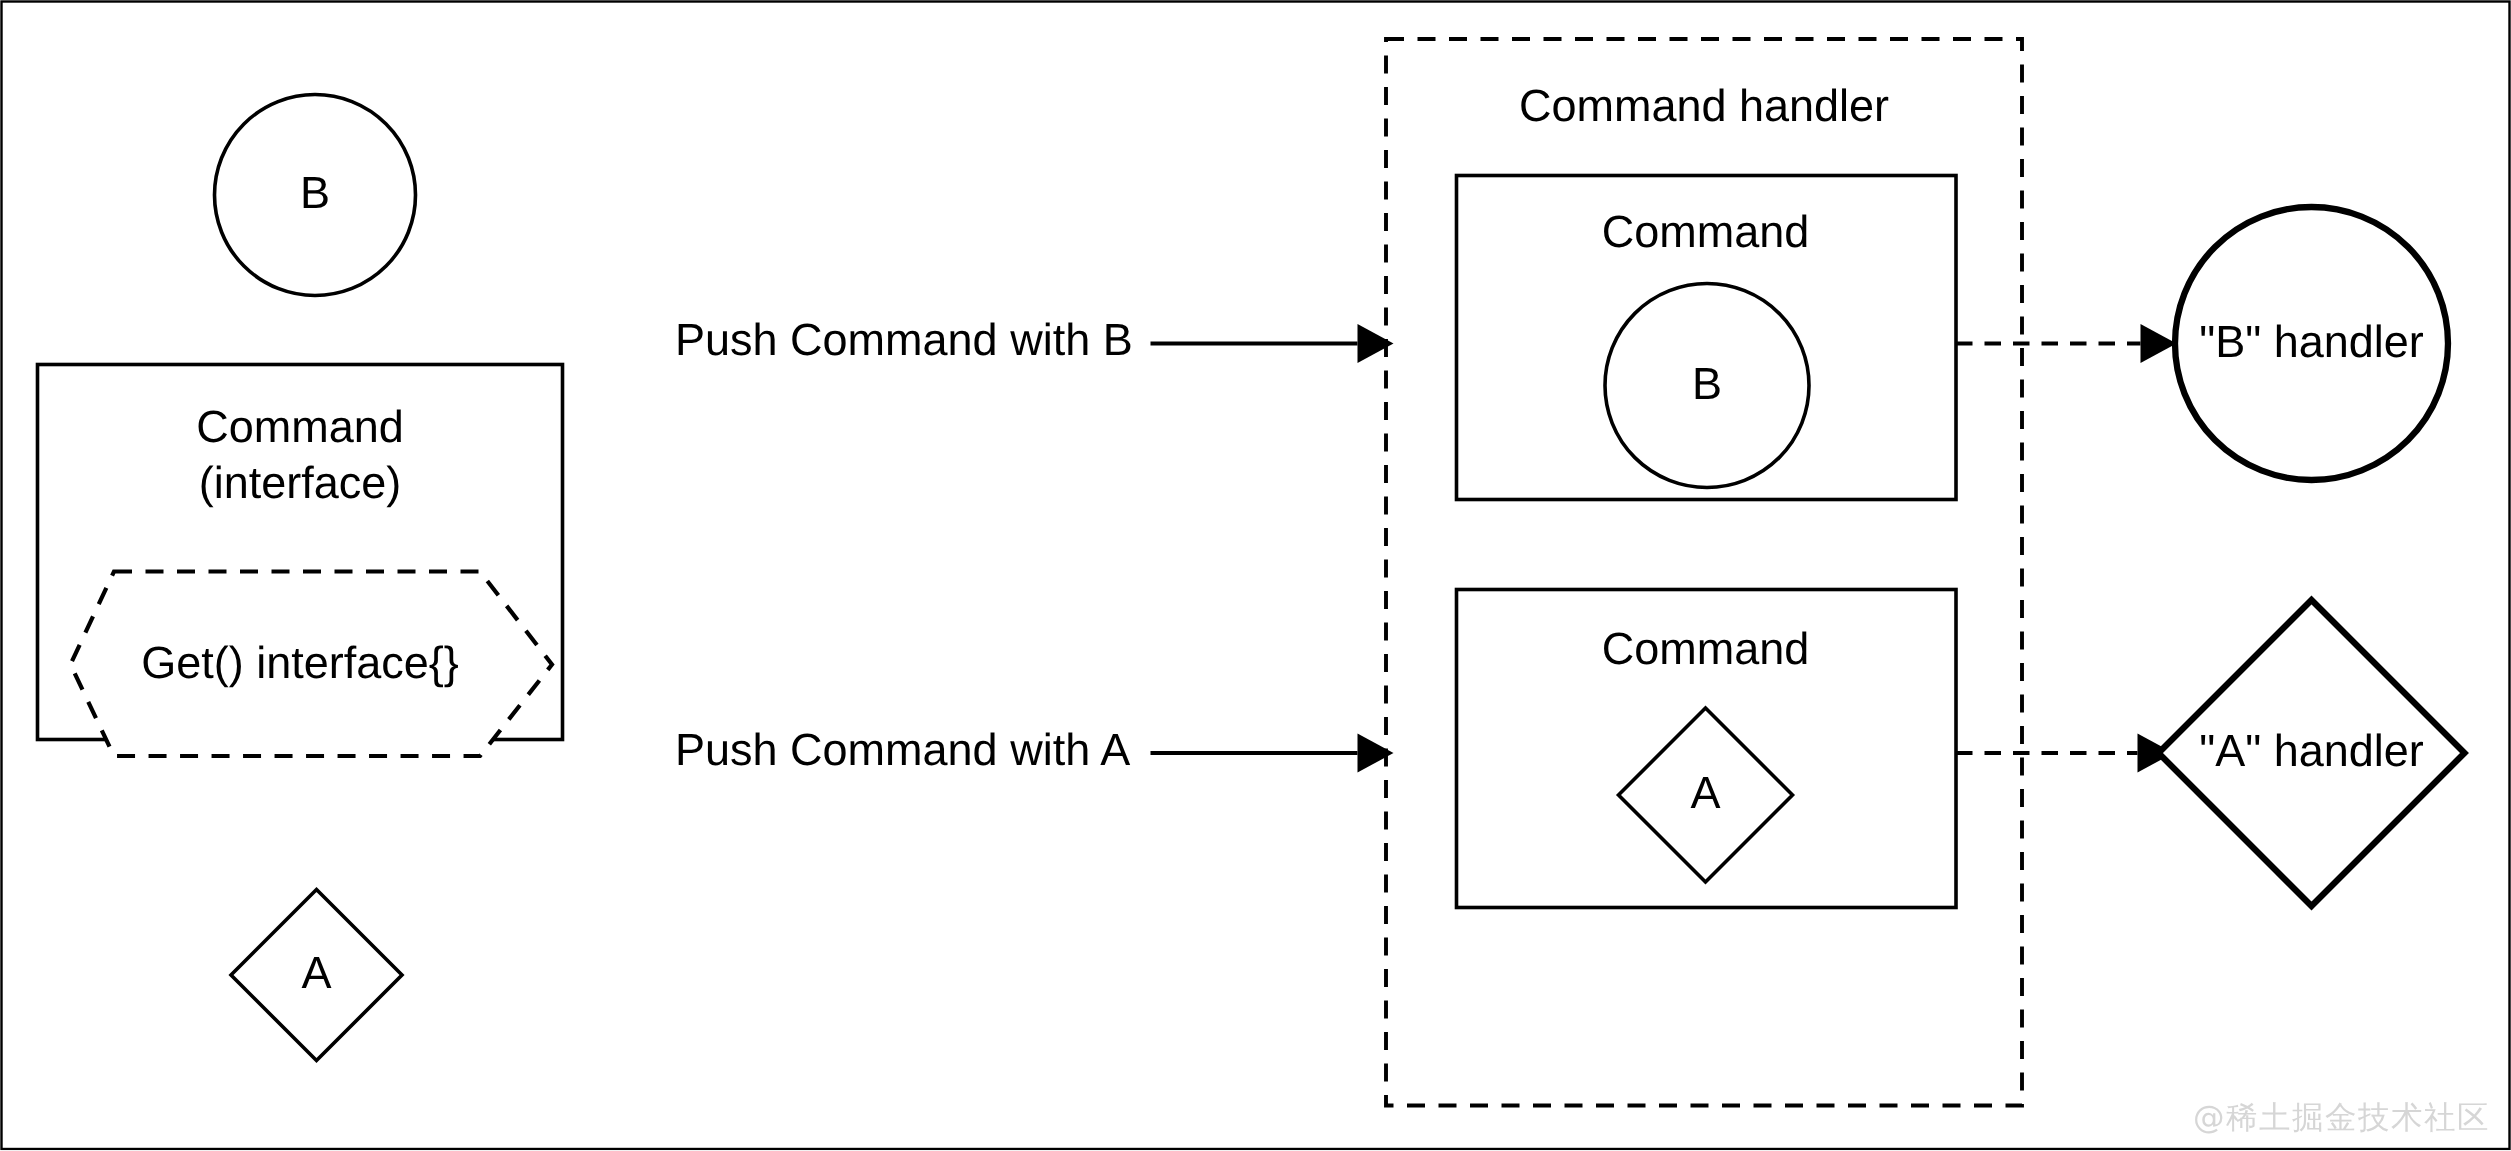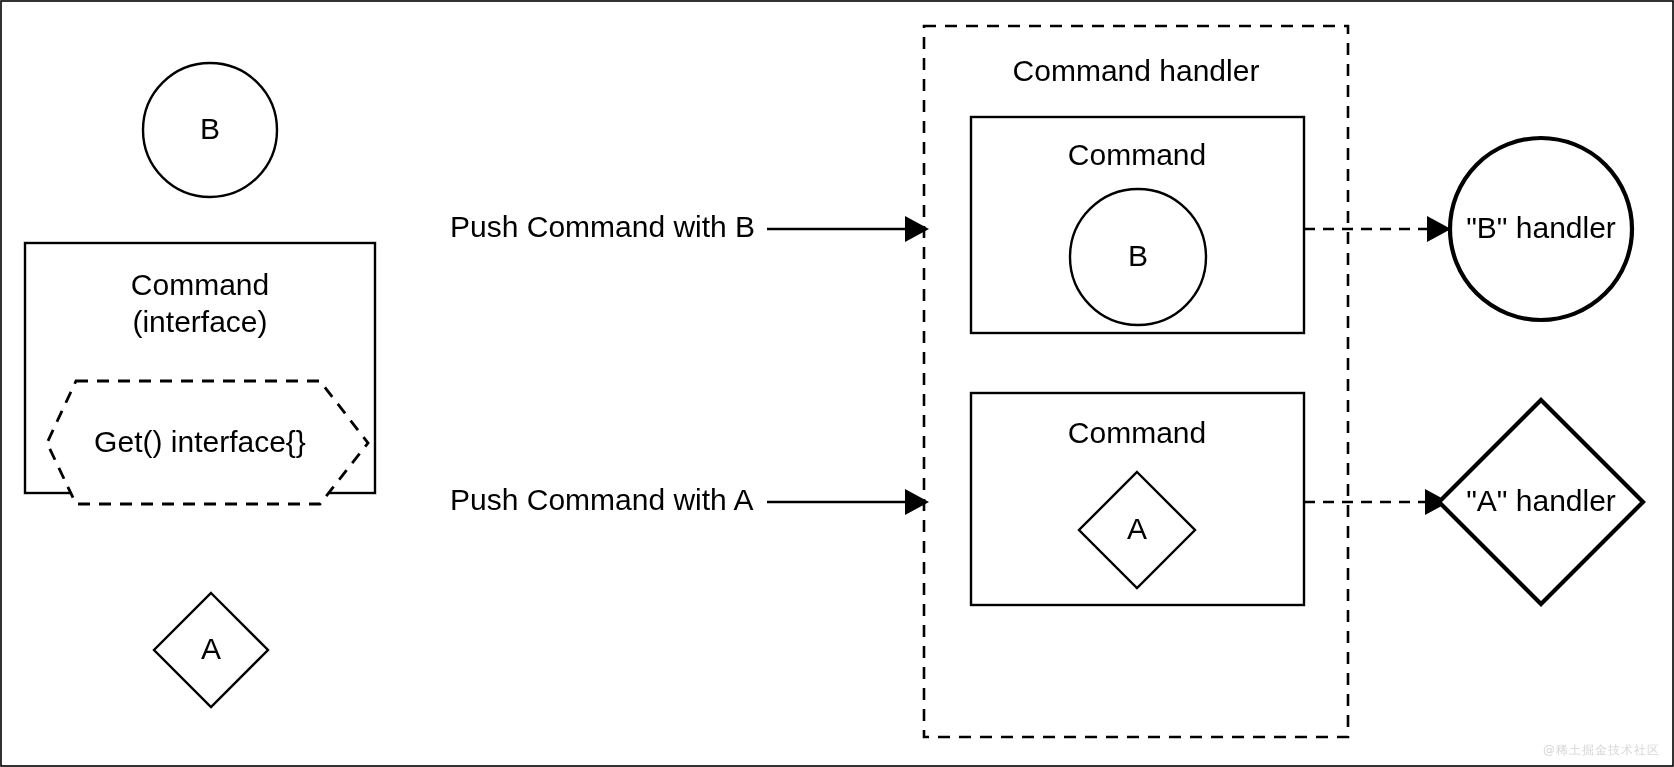--- a/index.html
+++ b/index.html
@@ -78,21 +78,21 @@
   .t-edge-label {
     font-size: 30px;
   }
   .t-handler {
     font-size: 30px;
   }
   .watermark {
     position: absolute;
     right: 14px;
     bottom: 8px;
-    font-size: 12px;
+    font-size: 21px;
     color: #d6d6d6;
     font-family: "DejaVu Sans", sans-serif;
     letter-spacing: 1px;
     user-select: none;
   }
 </style>
 </head>
 <body>
 
 <div id="canvas-wrap">

